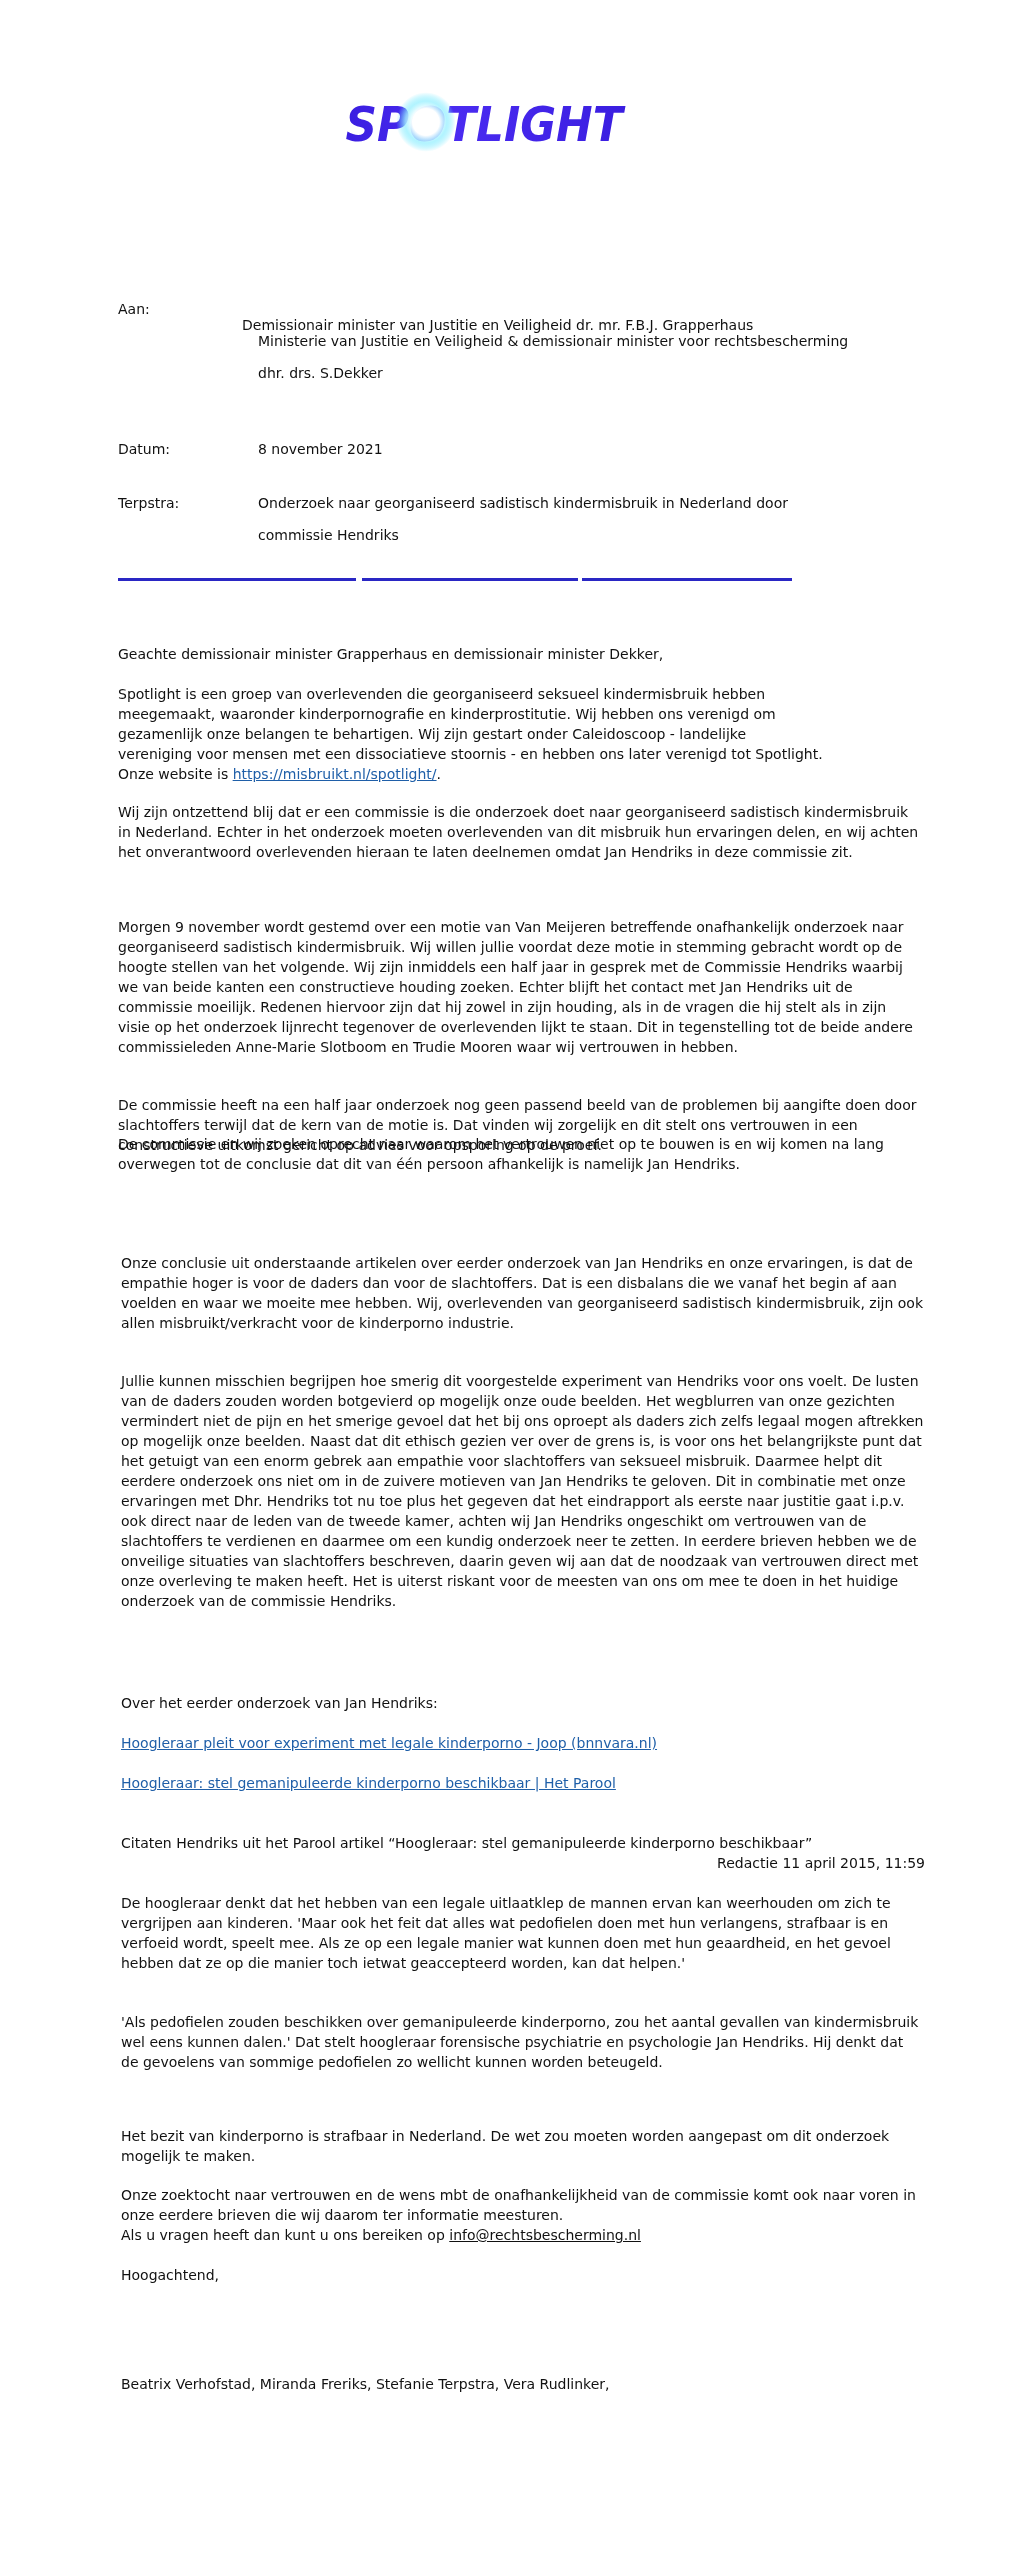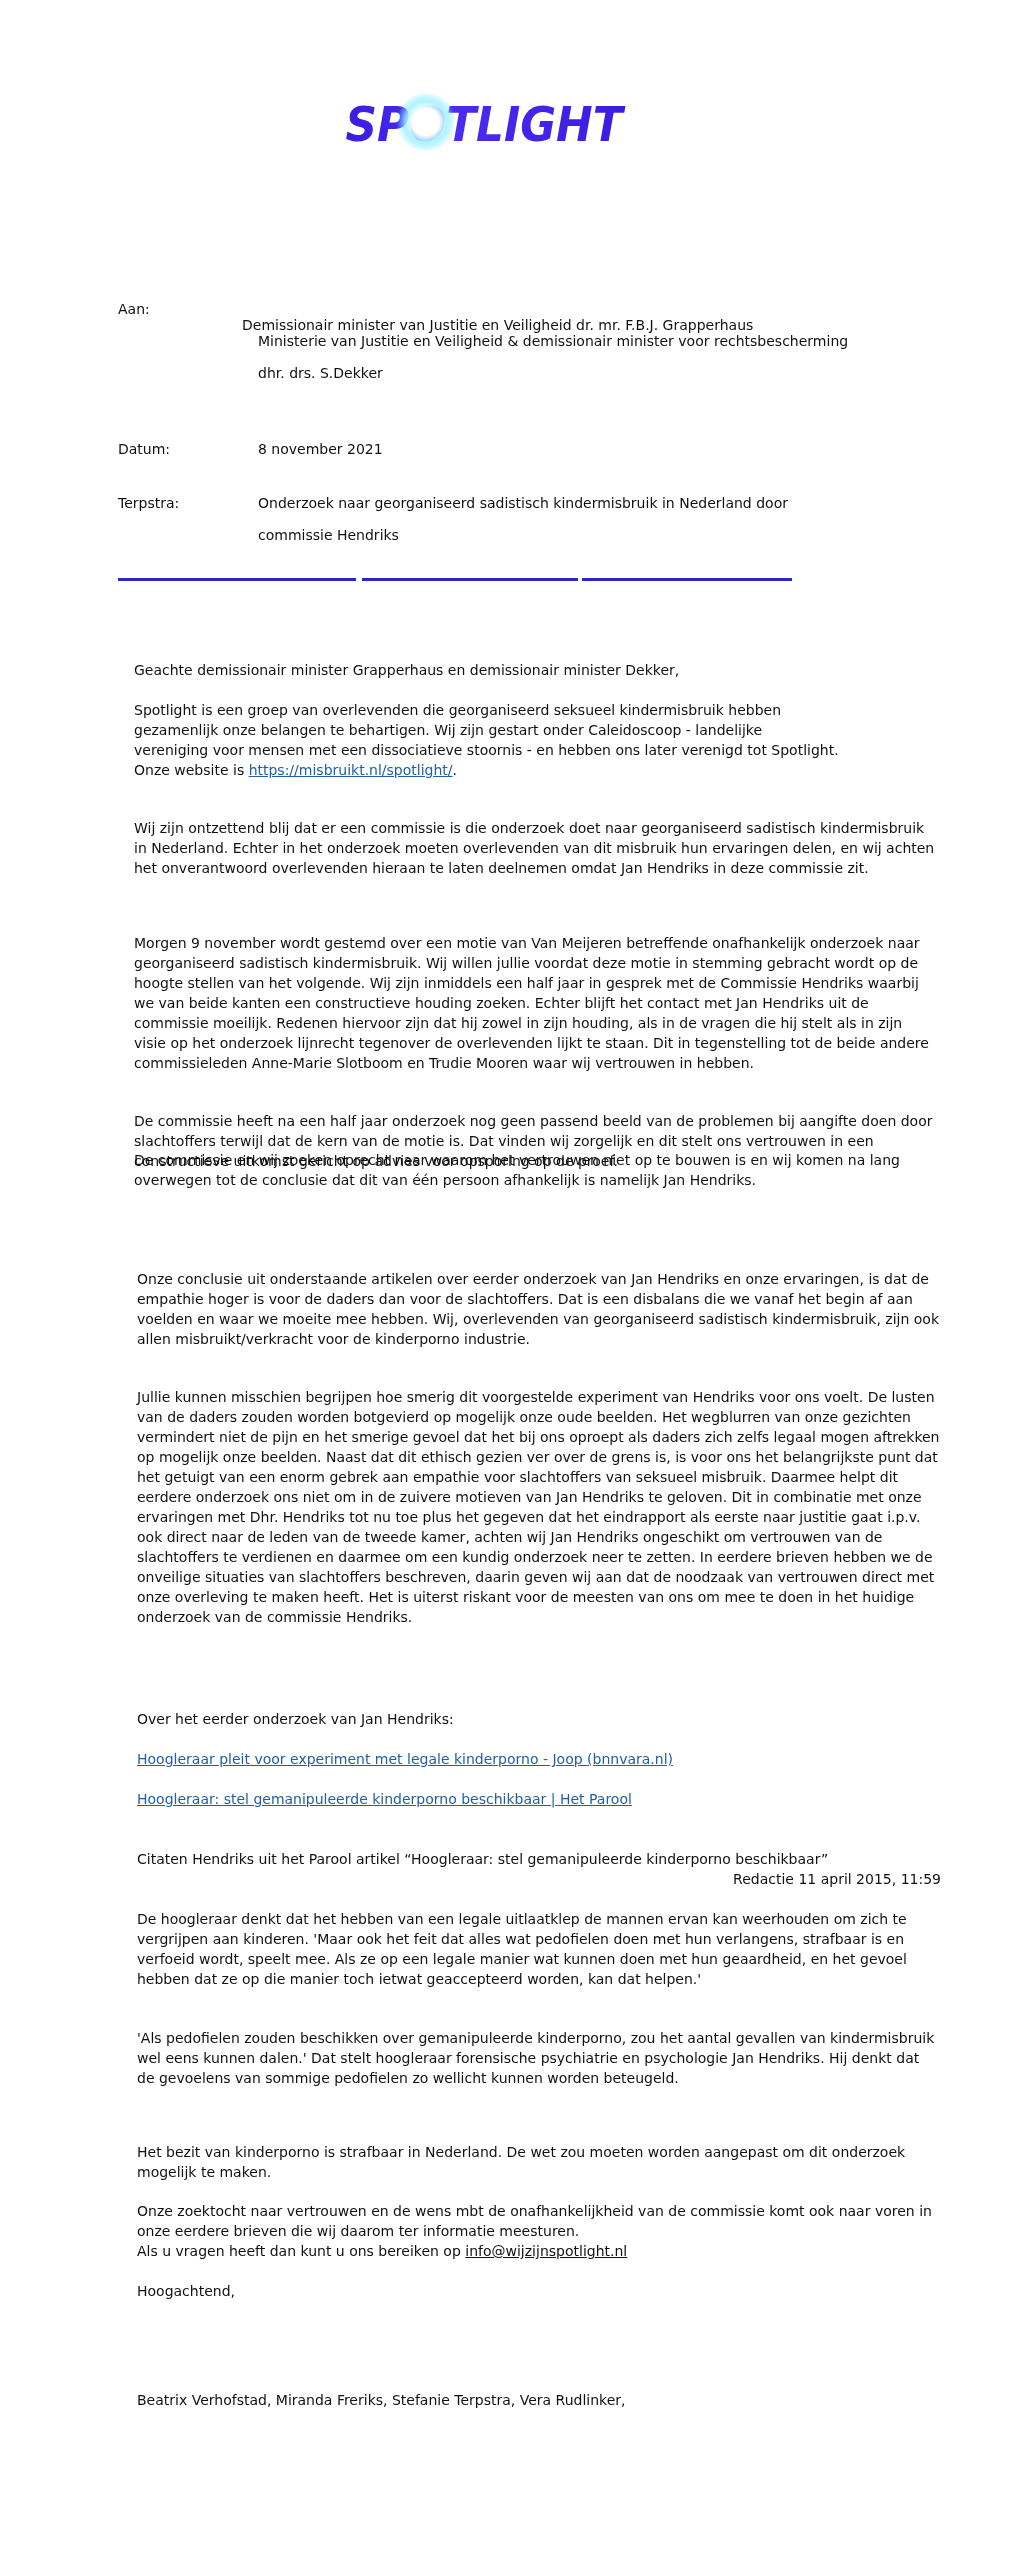--- a/index.html
+++ b/index.html
@@ -29,21 +29,21 @@
     .separators { position: absolute; top: 578px; left: 118px; height: 3.7px; width: 677px; }
     .sep { position: absolute; top: 0; height: 3px; background: #2a27c4; }
 
     
     .txt {
       position: absolute;
       left: 118px;
       width: 804px;
       font-size: 14px;
       line-height: 20px;
-      margin: 16px;
+      margin: 0;
     }
     .txt.indent { left: 121px; }
     a.lnk { color: #1f5fa8; text-decoration: underline; }
     a.mail { color: #111111; text-decoration: underline; }
   </style>
 </head>
 <body>
 
 <div class="page">
 
@@ -88,20 +88,21 @@
   <div class="separators">
     <div class="sep" style="left:0; width:238px;"></div>
     <div class="sep" style="left:244px; width:216px;"></div>
     <div class="sep" style="left:464px; width:210px;"></div>
   </div>
 
   <p class="txt" style="top:644px;">Geachte demissionair minister Grapperhaus en demissionair minister Dekker,</p>
 
   <div class="txt" style="top:684px;">
     <div>Spotlight is een groep van overlevenden die georganiseerd seksueel kindermisbruik hebben</div>
+    <div>meegemaakt, waaronder kinderpornografie en kinderprostitutie. Wij hebben ons verenigd om</div>
     <div>gezamenlijk onze belangen te behartigen. Wij zijn gestart onder Caleidoscoop - landelijke</div>
     <div>vereniging voor mensen met een dissociatieve stoornis - en hebben ons later verenigd tot Spotlight.</div>
     <div><span>Onze website is </span><a class="lnk" href="#">https://misbruikt.nl/spotlight/</a><span>.</span></div>
   </div>
 
   <p class="txt" style="top:802px; width:804px;">Wij zijn ontzettend blij dat er een commissie is die onderzoek doet naar georganiseerd sadistisch kindermisbruik in Nederland. Echter in het onderzoek moeten overlevenden van dit misbruik hun ervaringen delen, en wij achten het onverantwoord overlevenden hieraan te laten deelnemen omdat Jan Hendriks in deze commissie zit.</p>
 
   <p class="txt" style="top:917px;">Morgen 9 november wordt gestemd over een motie van Van Meijeren betreffende onafhankelijk onderzoek naar georganiseerd sadistisch kindermisbruik. Wij willen jullie voordat deze motie in stemming gebracht wordt op de hoogte stellen van het volgende. Wij zijn inmiddels een half jaar in gesprek met de Commissie Hendriks waarbij we van beide kanten een constructieve houding zoeken. Echter blijft het contact met Jan Hendriks uit de commissie moeilijk. Redenen hiervoor zijn dat hij zowel in zijn houding, als in de vragen die hij stelt als in zijn visie op het onderzoek lijnrecht tegenover de overlevenden lijkt te staan. Dit in tegenstelling tot de beide andere commissieleden Anne-Marie Slotboom en Trudie Mooren waar wij vertrouwen in hebben.</p>
 
   <p class="txt" style="top:1095px;">De commissie heeft na een half jaar onderzoek nog geen passend beeld van de problemen bij aangifte doen door slachtoffers terwijl dat de kern van de motie is. Dat vinden wij zorgelijk en dit stelt ons vertrouwen in een constructieve uitkomst gericht op advies voor opsporing op de proef.</p>
@@ -119,20 +120,20 @@
   <p class="txt indent" style="top:1833px;">Citaten Hendriks uit het Parool artikel “Hoogleraar: stel gemanipuleerde kinderporno beschikbaar”</p>
   <p class="txt indent" style="top:1853px;text-align:right;">Redactie 11 april 2015, 11:59</p>
 
   <p class="txt indent" style="top:1893px; width:804px;">De hoogleraar denkt dat het hebben van een legale uitlaatklep de mannen ervan kan weerhouden om zich te vergrijpen aan kinderen. 'Maar ook het feit dat alles wat pedofielen doen met hun verlangens, strafbaar is en verfoeid wordt, speelt mee. Als ze op een legale manier wat kunnen doen met hun geaardheid, en het gevoel hebben dat ze op die manier toch ietwat geaccepteerd worden, kan dat helpen.'</p>
 
   <p class="txt indent" style="top:2012px; width:804px;">'Als pedofielen zouden beschikken over gemanipuleerde kinderporno, zou het aantal gevallen van kindermisbruik wel eens kunnen dalen.' Dat stelt hoogleraar forensische psychiatrie en psychologie Jan Hendriks. Hij denkt dat de gevoelens van sommige pedofielen zo wellicht kunnen worden beteugeld.</p>
 
   <p class="txt indent" style="top:2126px; width:804px;">Het bezit van kinderporno is strafbaar in Nederland. De wet zou moeten worden aangepast om dit onderzoek mogelijk te maken.</p>
 
   <p class="txt indent" style="top:2185px; width:804px;">Onze zoektocht naar vertrouwen en de wens mbt de onafhankelijkheid van de commissie komt ook naar voren in onze eerdere brieven die wij daarom ter informatie meesturen.</p>
-  <div class="txt indent" style="top:2225px;"><span>Als u vragen heeft dan kunt u ons bereiken op </span><a class="mail" href="#">info@wijzijnspotlight.nl</a></div>
+  <div class="txt indent" style="top:2225px;"><span>Als u vragen heeft dan kunt u ons bereiken op </span><a class="mail" href="#">info@rechtsbescherming.nl</a></div>
 
   <p class="txt indent" style="top:2374px;">Beatrix Verhofstad, Miranda Freriks, Stefanie Terpstra, Vera Rudlinker,</p>
 
   <p class="txt indent" style="top:2265px;">Hoogachtend,</p>
 
 </div>
 
 
 </body></html>

